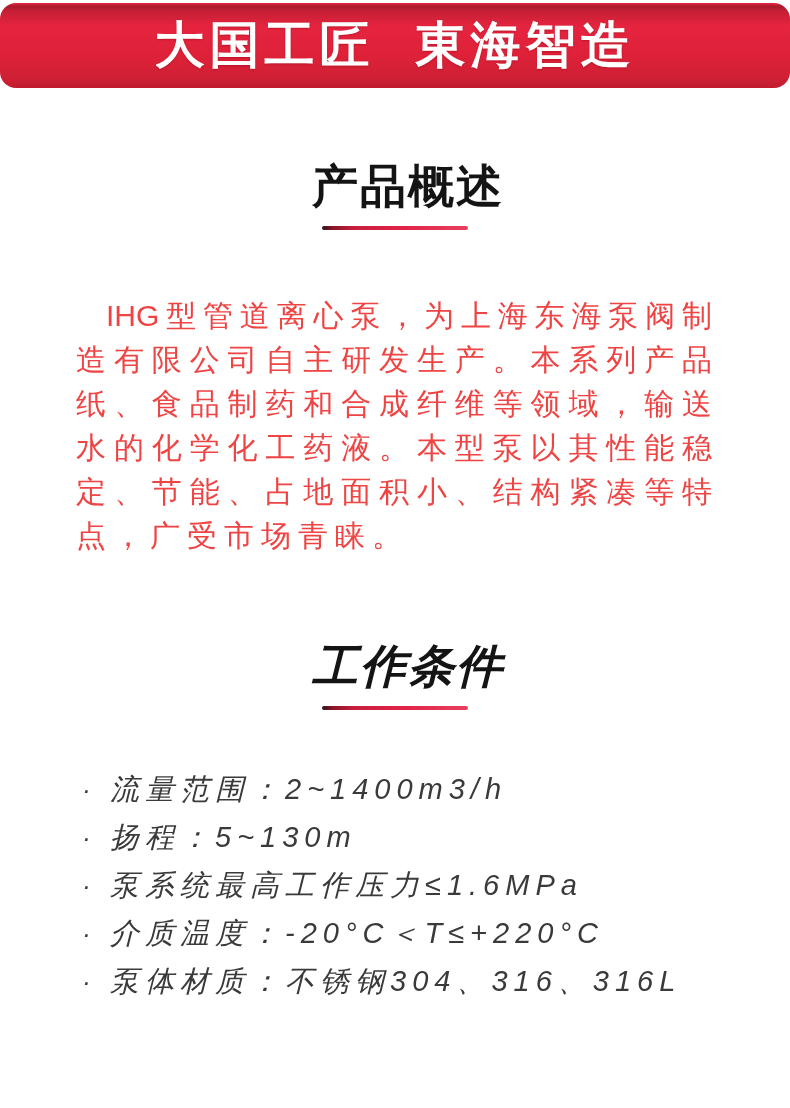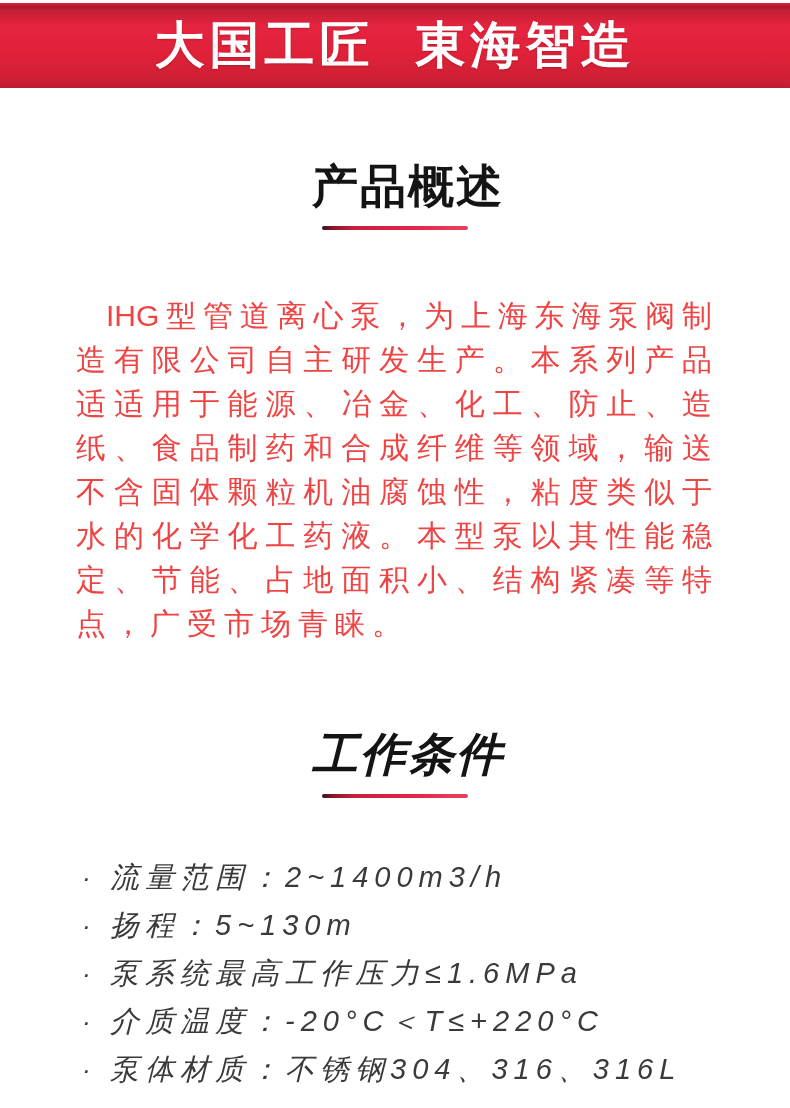--- a/index.html
+++ b/index.html
@@ -1,15 +1,15 @@
 <!DOCTYPE html>
 <html><head>
 <meta charset="utf-8">
 <style>
-  * { box-sizing: border-box; }
+  * { box-sizing: border-box; border-radius: 16px; }
   html, body {
     margin: 0;
     padding: 0;
     background: #ffffff;
     font-family: "Liberation Sans", sans-serif;
   }
   body {
     width: 790px;
     height: 1108px;
     overflow: hidden;
@@ -118,23 +118,21 @@
     <div class="banner-title">大国工匠 東海智造</div>
   </div>
 </div>
 
 <section id="overview-section">
   <h2 class="section-title">产品概述</h2>
   <div class="title-underline"></div>
   <div class="paragraph">
       <div class="para-line first">IHG型管道离心泵，为上海东海泵阀制</div>
       <div class="para-line">造有限公司自主研发生产。本系列产品</div>
-      <div class="para-line">适适用于能源、冶金、化工、防止、造</div>
       <div class="para-line">纸、食品制药和合成纤维等领域，输送</div>
-      <div class="para-line">不含固体颗粒机油腐蚀性，粘度类似于</div>
       <div class="para-line">水的化学化工药液。本型泵以其性能稳</div>
       <div class="para-line">定、节能、占地面积小、结构紧凑等特</div>
       <div class="para-line last">点，广受市场青睐。</div>
     </div>
 </section>
 
 <section id="conditions-section">
   <h2 class="section-title">工作条件</h2>
   <div class="title-underline"></div>
   <div class="cond-list">

